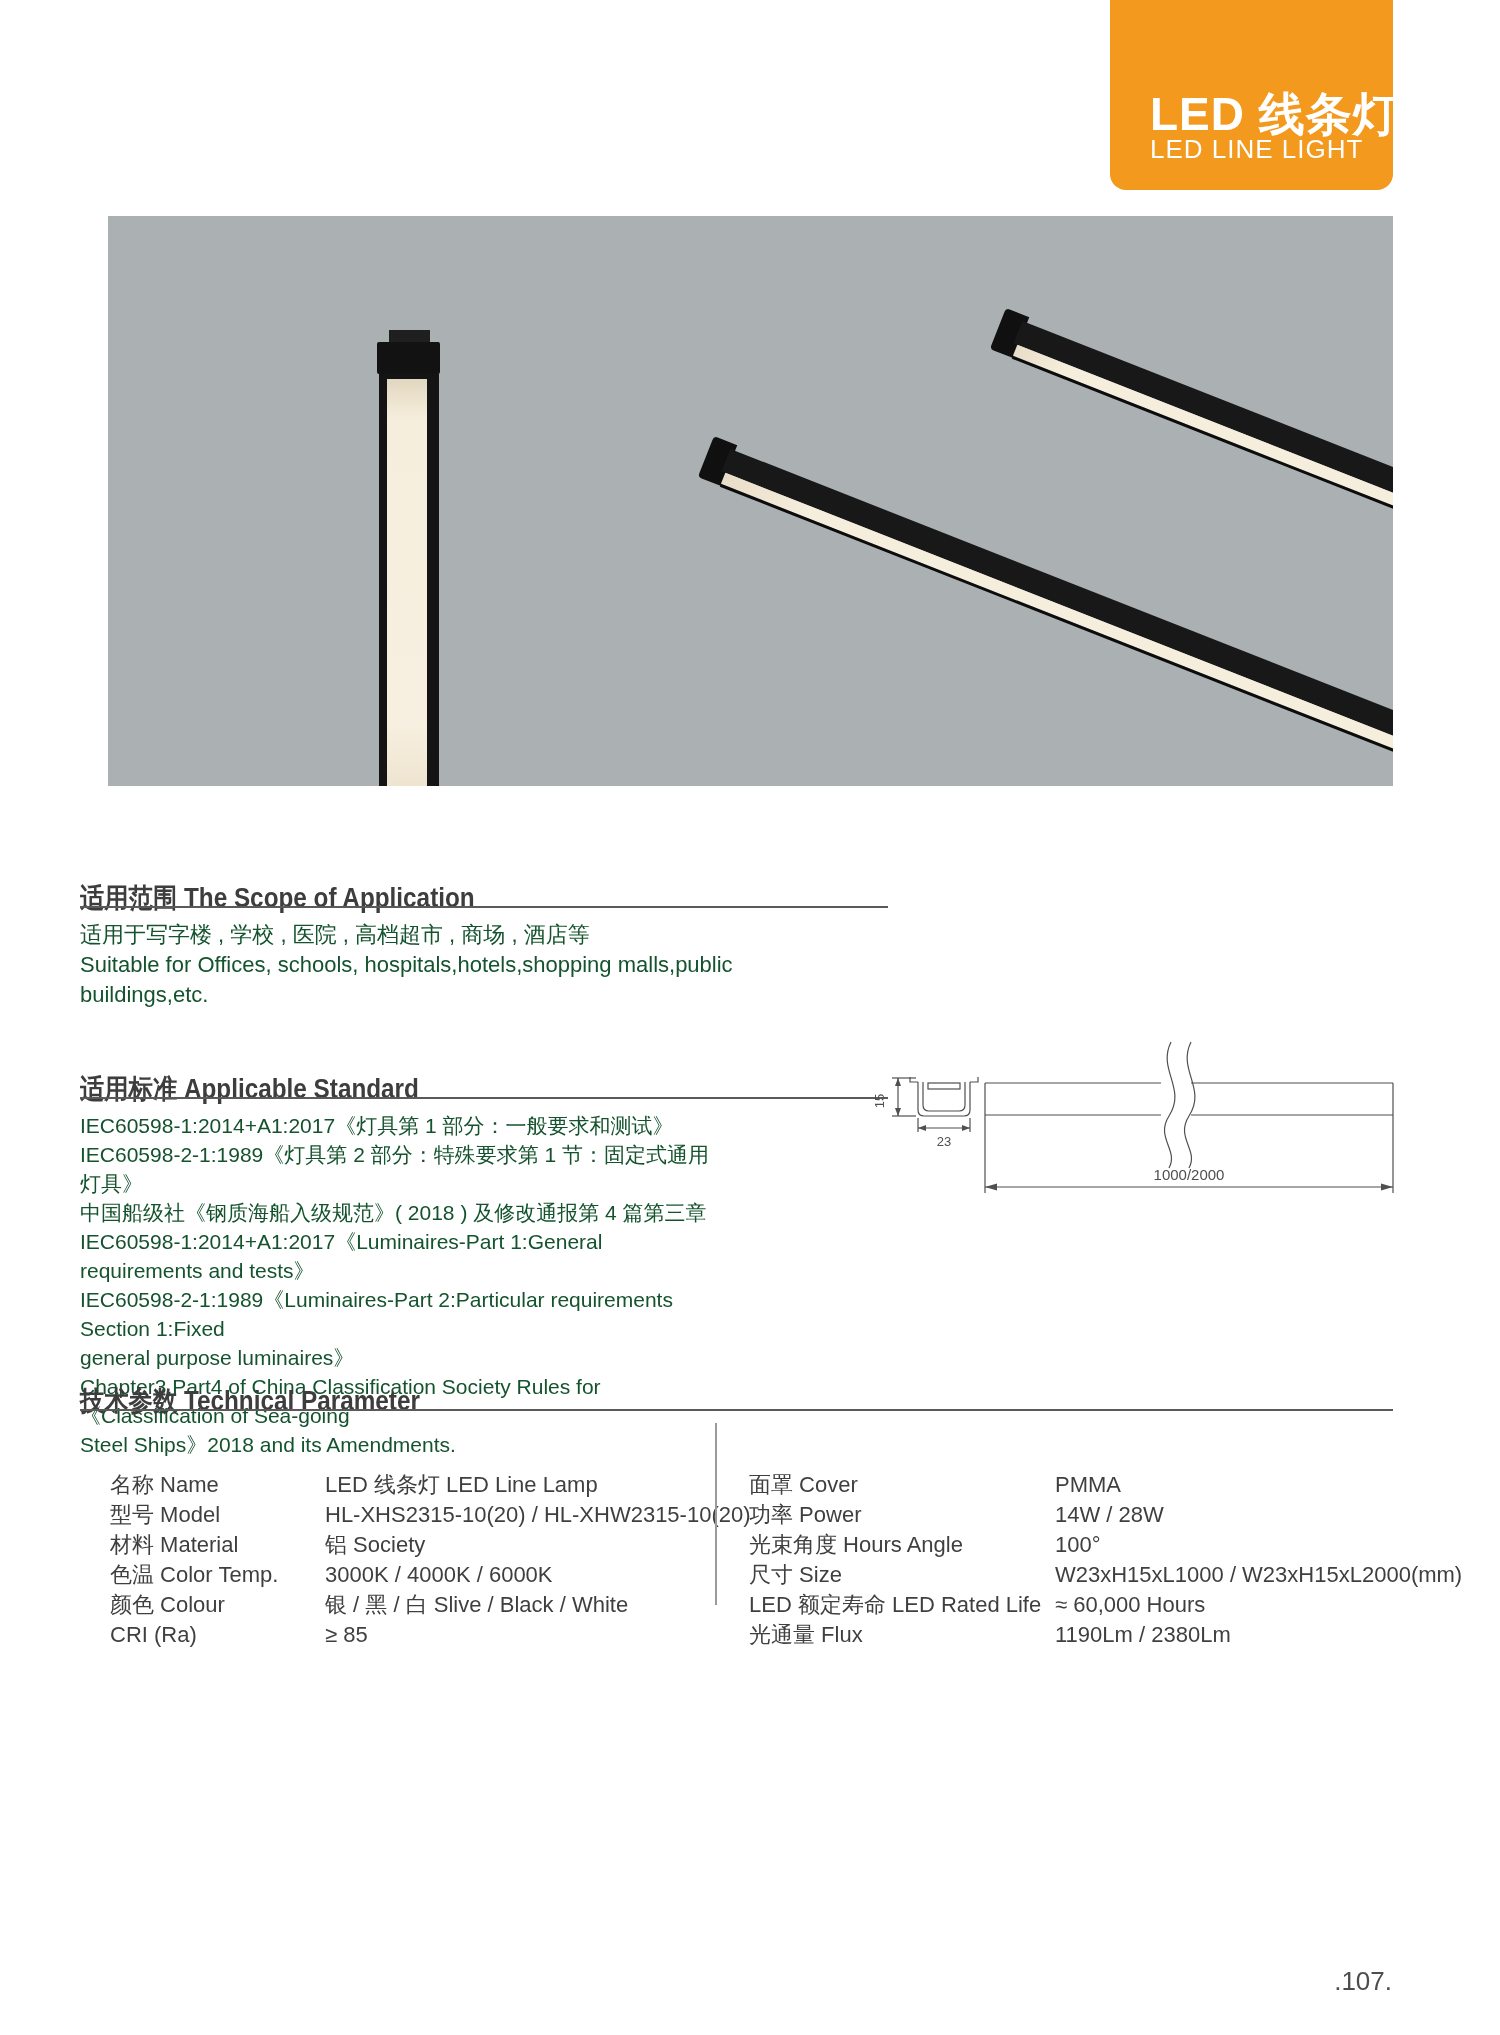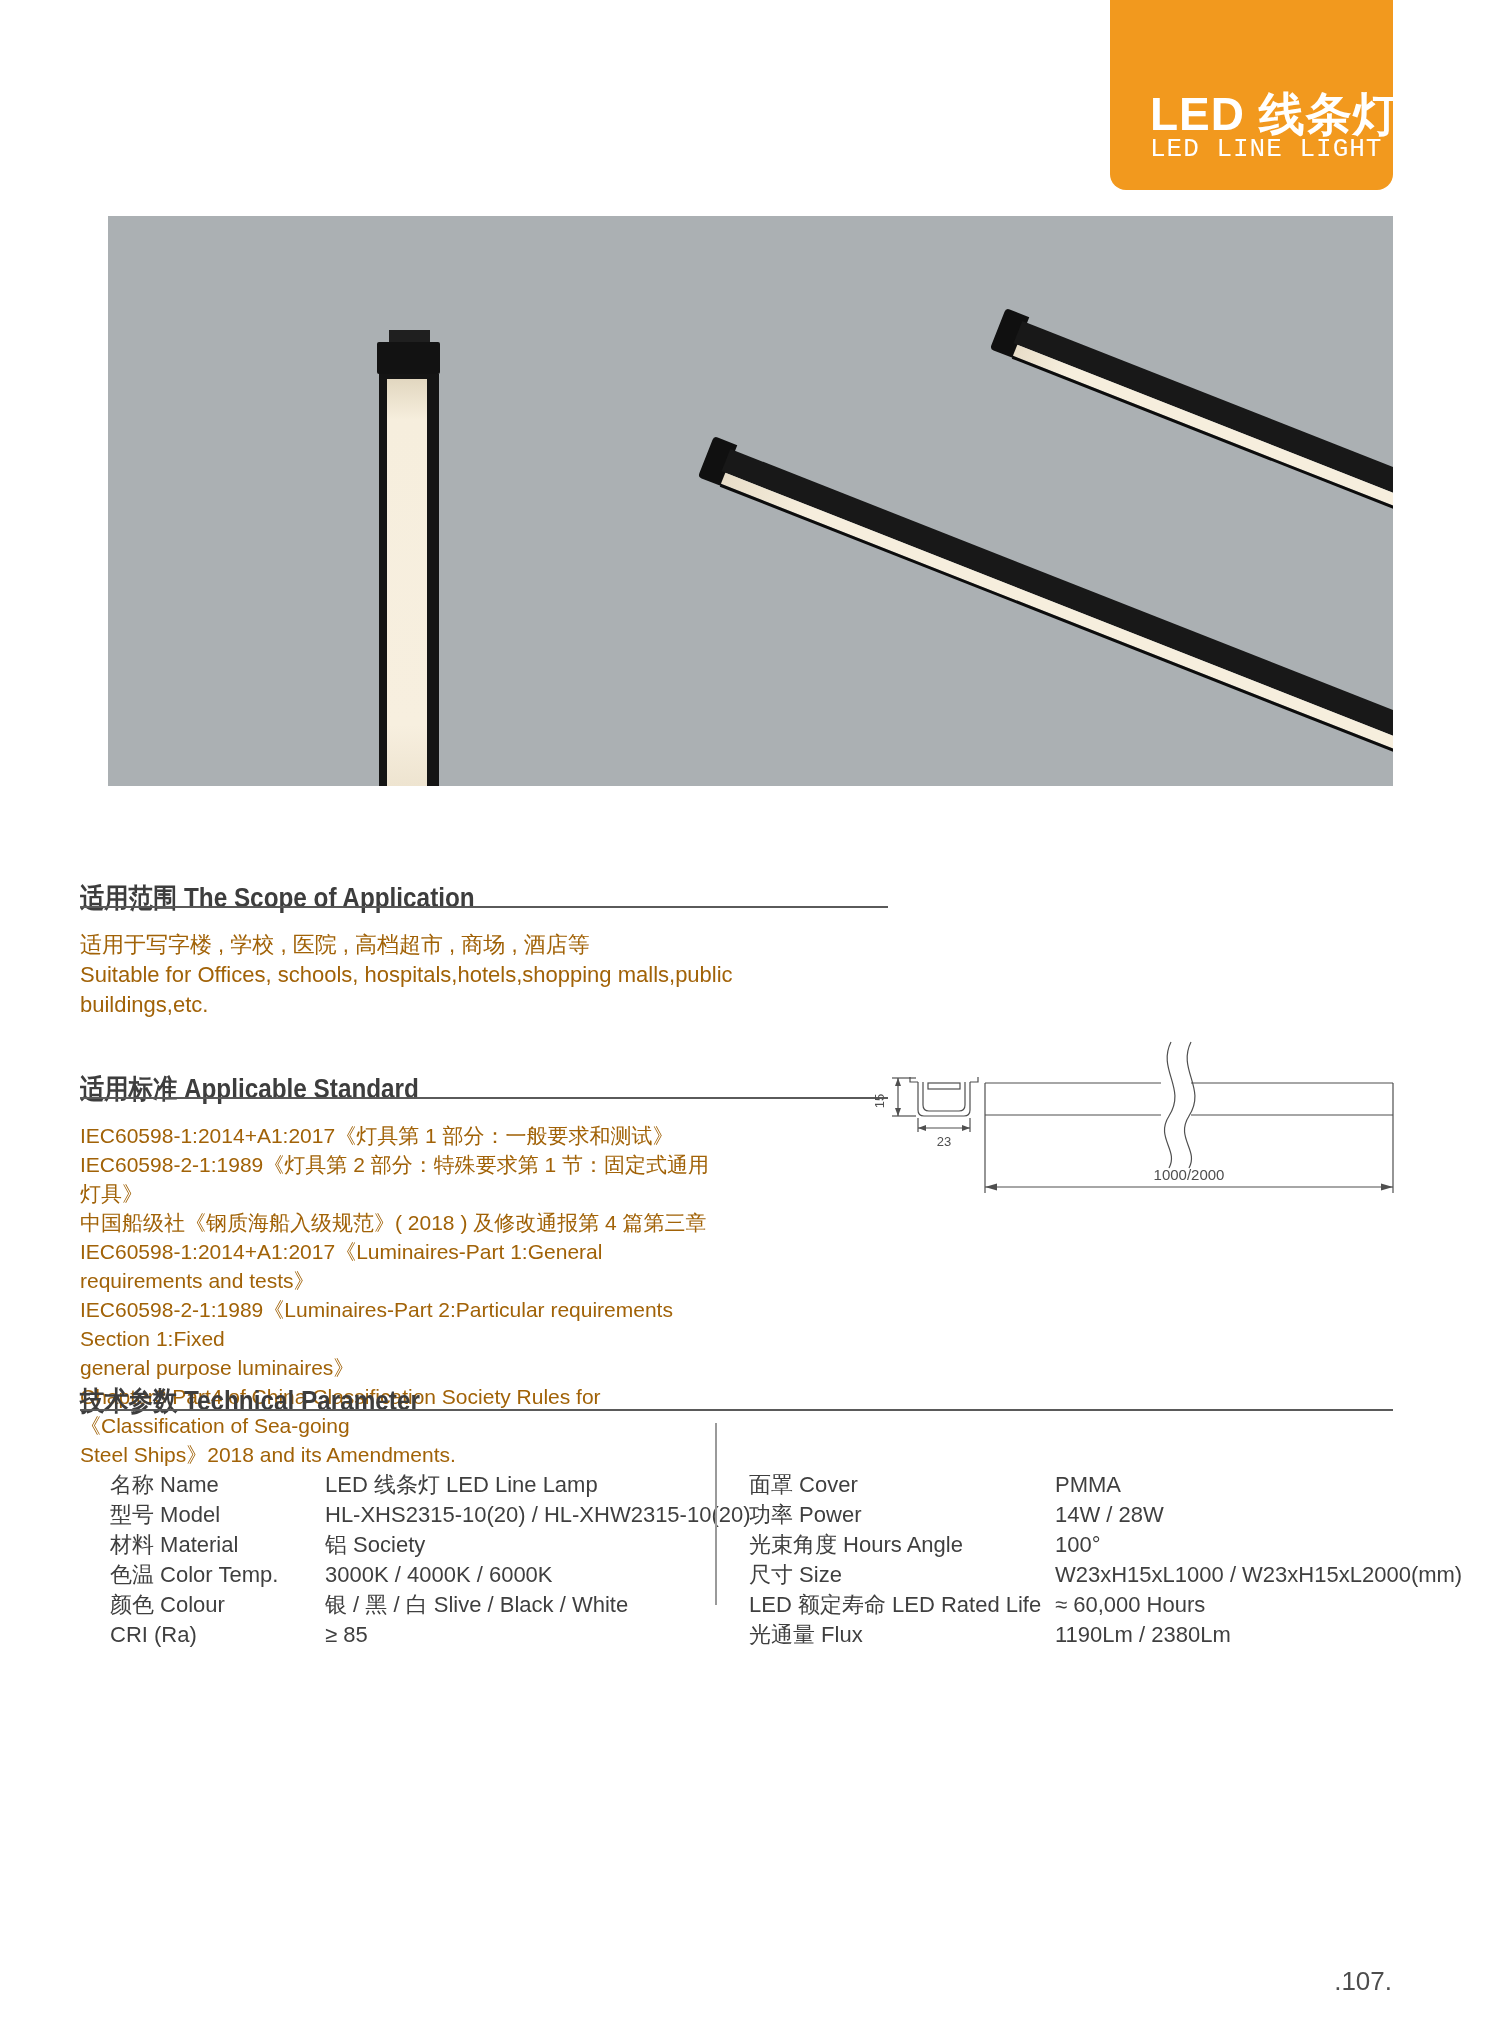--- a/index.html
+++ b/index.html
@@ -7,21 +7,21 @@
     position:relative;width:1500px;height:2035px;background:#ffffff;overflow:hidden;
     font-family:"Liberation Sans","DejaVu Sans",sans-serif;color:#464646;
   }
 
   
   .badge{
     position:absolute;left:1110px;top:0;width:283px;height:190px;
     background:#F2991E;border-radius:0 0 16px 16px;color:#ffffff;
   }
   .badge-cn{position:absolute;left:40px;top:84px;font-size:46px;font-weight:bold;letter-spacing:1px;white-space:nowrap;}
-  .badge-en{position:absolute;left:40px;top:134px;font-size:26px;font-weight:400;letter-spacing:1px;white-space:nowrap;font-family:Liberation Mono, monospace;}
+  .badge-en{position:absolute;left:40px;top:134px;font-size:26px;font-weight:400;letter-spacing:1px;white-space:nowrap;}
 
   
   .photo{
     position:absolute;left:108px;top:216px;width:1285px;height:570px;
     background:#ABB0B3;overflow:hidden;
   }
   
   .lamp-v{position:absolute;left:269px;top:114px;width:63px;height:456px;}
   .lamp-v .nub{position:absolute;left:12px;top:0;width:41px;height:14px;background:#1f1f1f;}
   .lamp-v .cap{position:absolute;left:0;top:12px;width:63px;height:32px;background:#121212;border-radius:2px;}
@@ -41,21 +41,21 @@
   .lamp-a .dbody,.lamp-a .dstrip,.lamp-a .dlip{width:460px;}
   .lamp-b{left:606px;top:220px;width:800px;height:50px;}
   .lamp-b .dbody,.lamp-b .dstrip,.lamp-b .dlip{width:780px;}
 
   
   .sec-title{
     position:absolute;left:80px;font-size:27px;font-weight:bold;color:#3d3d3d;
     transform:scaleX(0.9);transform-origin:0 50%;white-space:nowrap;
   }
   .rule{position:absolute;left:80px;height:0;border-top:2px solid #5a5a5a;}
-  .body-text{position:absolute;left:80px;white-space:pre-line;color:#a16207;margin-top:10px;}
+  .body-text{position:absolute;left:80px;white-space:pre-line;color:#14532d;}
   .scope-body{top:920px;font-size:22px;line-height:30px;width:700px;}
   .standard-body{top:1111px;font-size:21px;line-height:29px;width:640px;}
 
   
   .drawing{position:absolute;left:870px;top:1020px;width:540px;height:185px;}
   .drawing text{font-family:"Liberation Sans","DejaVu Sans",sans-serif;fill:#4f4f4f;}
 
   
   .param-col{position:absolute;top:1470px;font-size:22px;line-height:30px;color:#3f3f3f;}
   .param-col .cell{height:30px;white-space:nowrap;}

